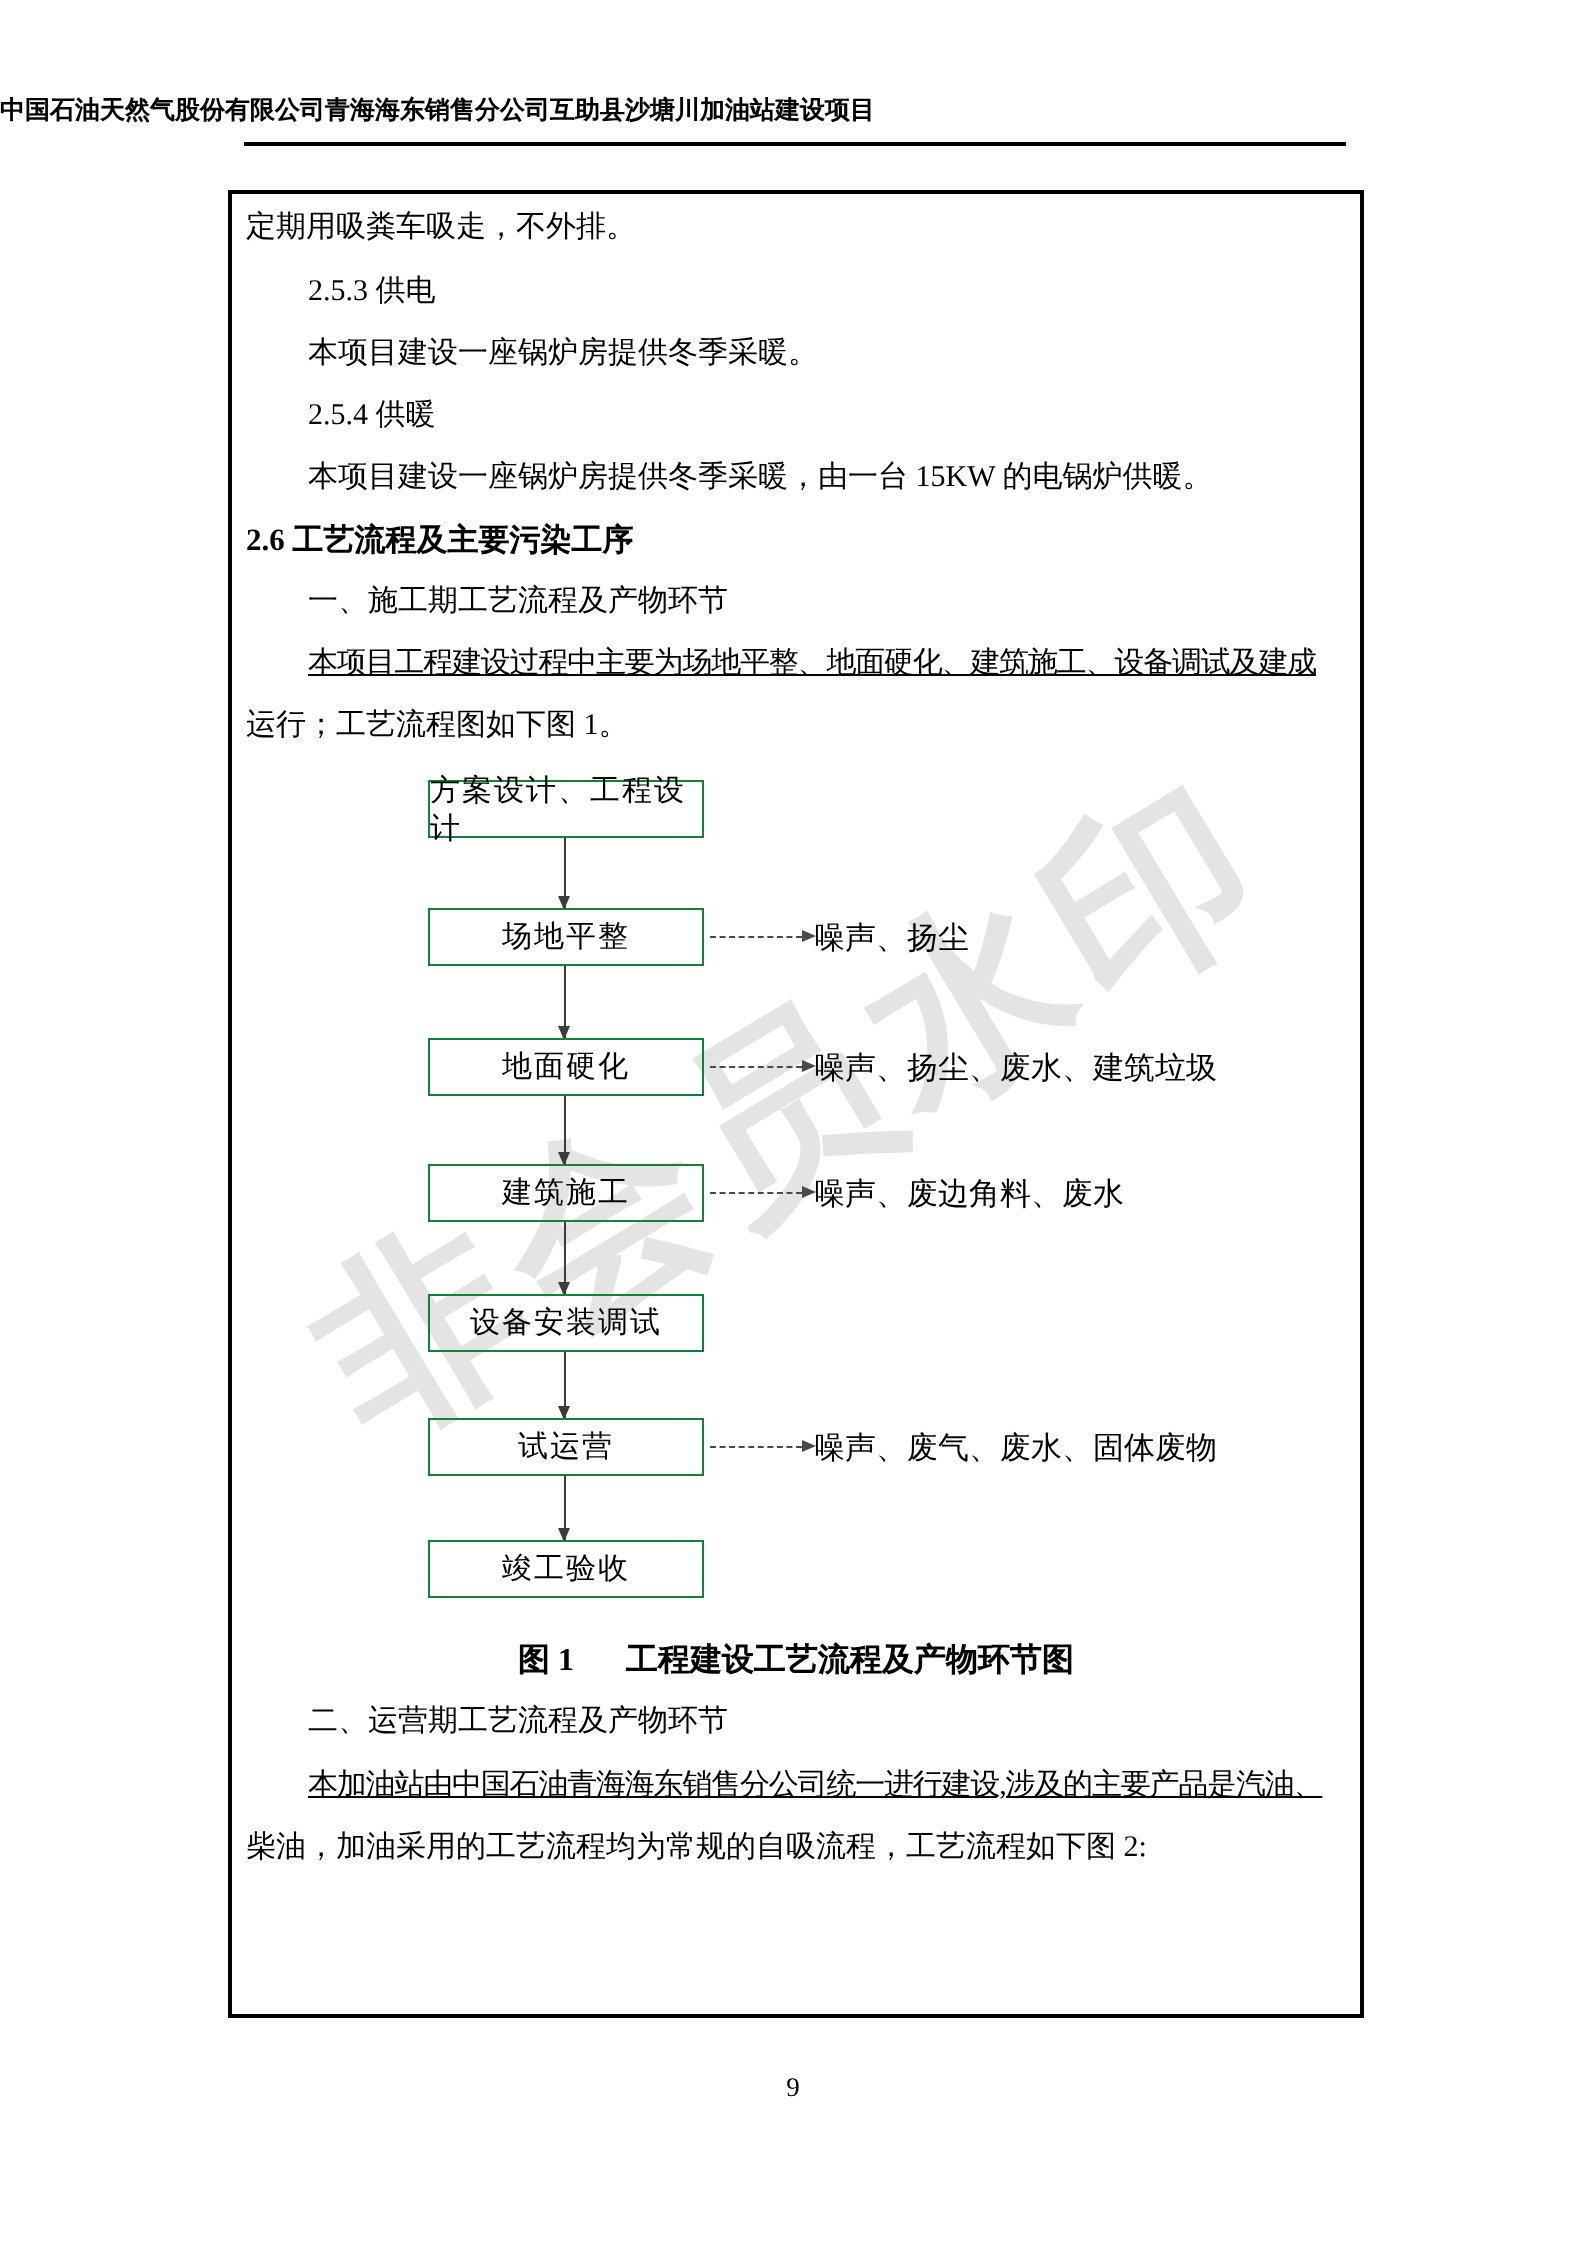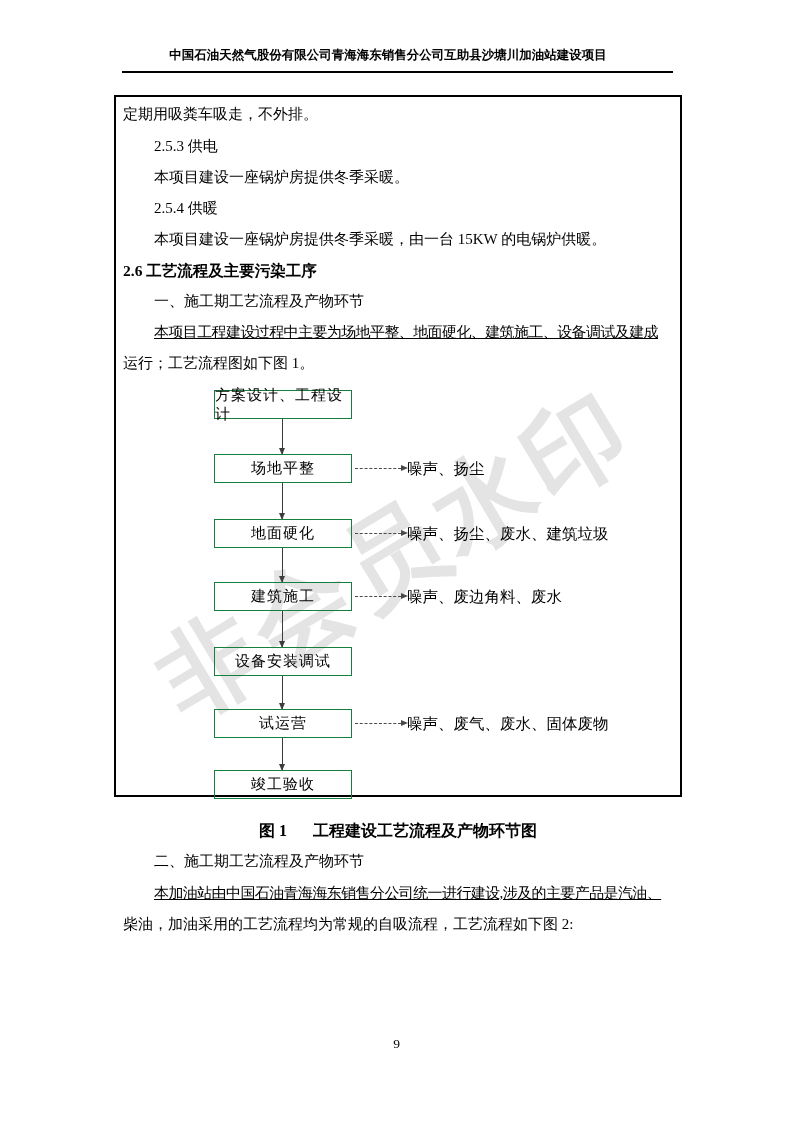--- a/index.html
+++ b/index.html
@@ -23,34 +23,33 @@
     white-space:nowrap;
     transform:rotate(-31deg);
     transform-origin:center center;
     z-index:0;
     font-family:"DejaVu Sans","Liberation Sans",sans-serif;
     user-select:none;
   }
   .header-title{
     position:absolute;
     left:0;top:47px;width:776px;
-    text-align:center;
     font-size:12.5px;line-height:16px;
     font-weight:bold;
     z-index:2;
   }
   .header-rule{
     position:absolute;
     left:122px;top:71px;width:551px;height:0;
     border-top:2px solid #000;
     z-index:2;
   }
   .content-box{
     position:absolute;
-    left:114px;top:95px;width:568px;height:702px;
+    left:114px;top:95px;width:568px;height:914px;
     border:2px solid #000;
     box-sizing:border-box;
     background:transparent;
     z-index:1;
   }
   .ln{
     position:absolute;
     left:7px;
     height:21px;line-height:21px;
     font-size:15px;
@@ -175,21 +174,21 @@
       <div class="fbox" style="top:612px">试运营</div>
       <div class="darr" style="top:626px"></div>
       <div class="fout" style="top:618px">噪声、废气、废水、固体废物</div>
       <div class="varr" style="top:641px;height:32px"></div>
 
       <div class="fbox" style="top:673px">竣工验收</div>
     </div>
 
     <div class="caption"><span>图 1</span><span class="cap-gap"></span><span>工程建设工艺流程及产物环节图</span></div>
 
-    <div class="ln indent" style="top:754px">二、施工期工艺流程及产物环节</div>
+    <div class="ln indent" style="top:754px">二、运营期工艺流程及产物环节</div>
     <div class="ln indent fit" style="top:786px">本加油站由中国石油青海海东销售分公司统一进行建设,涉及的主要产品是汽油、</div>
     <div class="ln" style="top:817px">柴油，加油采用的工艺流程均为常规的自吸流程，工艺流程如下图 2:</div>
 
   </div>
 
   <div class="page-number">9</div>
 
 </div>
 
 </body></html>

